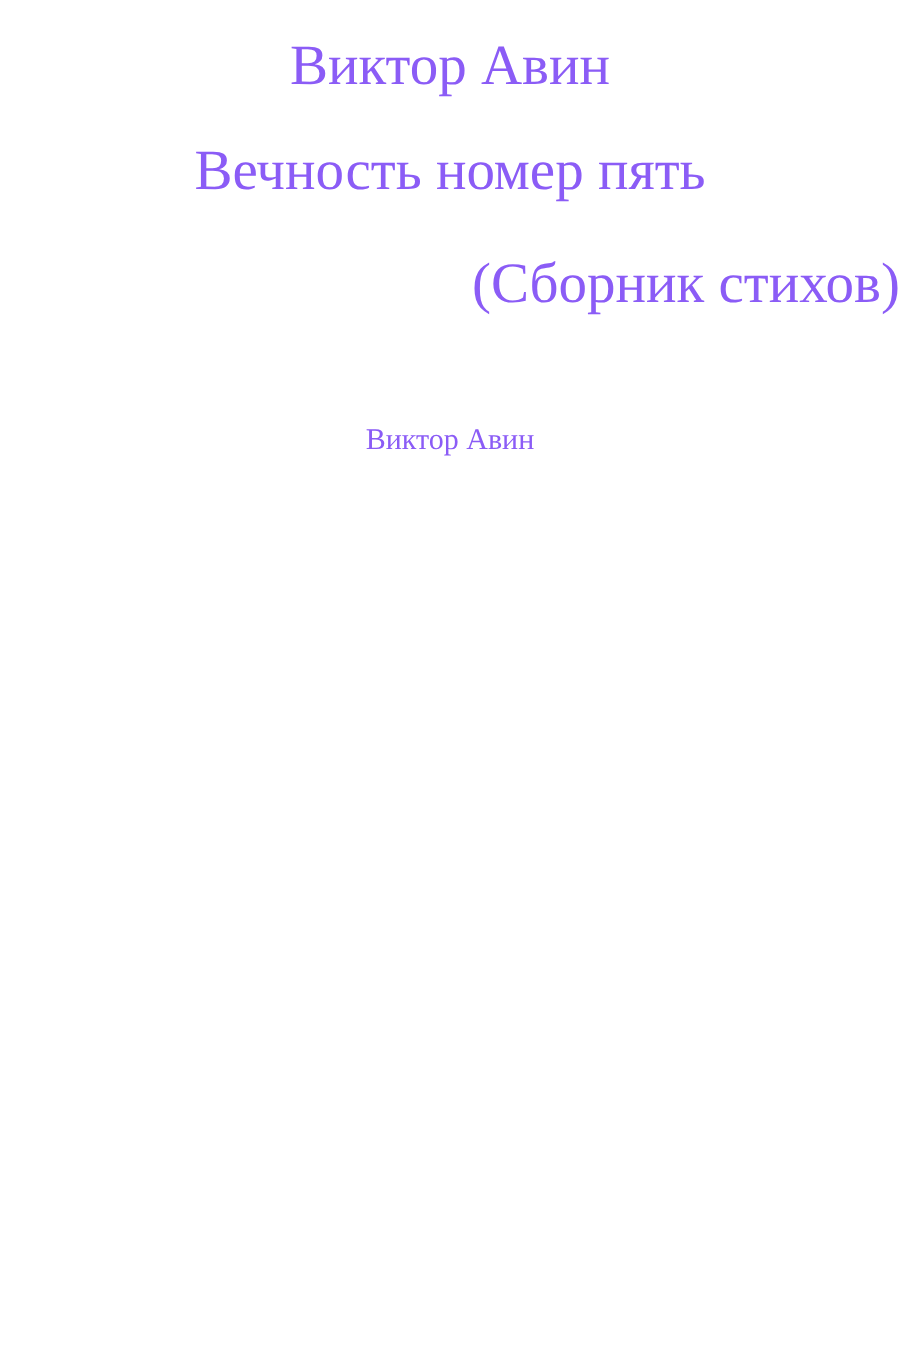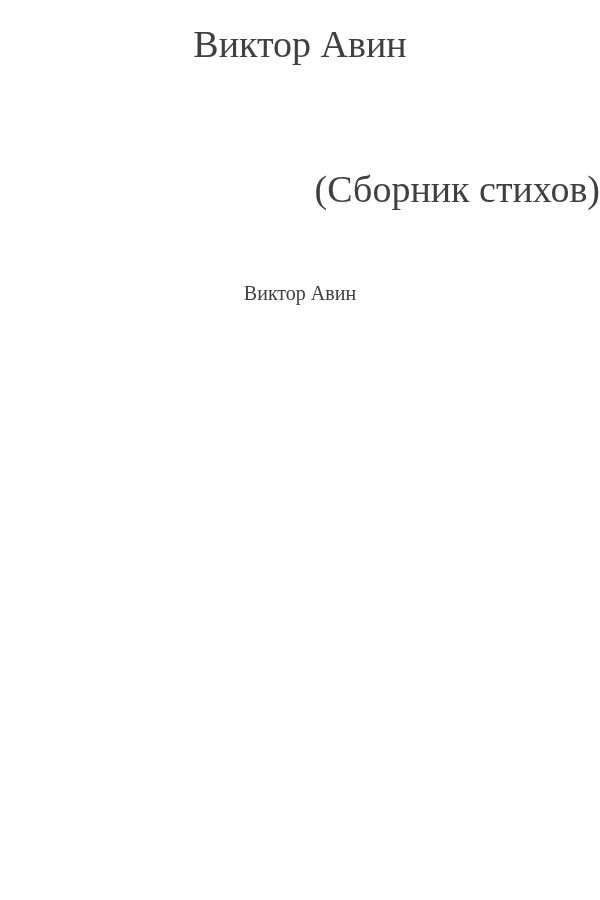--- a/index.html
+++ b/index.html
@@ -7,21 +7,21 @@
     padding: 0;
     background: #ffffff;
   }
   .page {
     position: relative;
     width: 600px;
     height: 900px;
     background: #ffffff;
     overflow: hidden;
     font-family: "Liberation Serif", "DejaVu Serif", serif;
-    color: #404040;
+    color: #8b5cf6;
   }
   .center-line {
     position: absolute;
     left: 0;
     right: 0;
     text-align: center;
     line-height: 1.2;
     white-space: nowrap;
     font-weight: normal;
     margin: 0;
@@ -42,15 +42,16 @@
   .author-small {
     top: 281px;
     font-size: 20px;
   }
 </style>
 </head>
 <body>
 
 <div class="page">
   <h1 class="center-line author-title">Виктор Авин</h1>
+  <h2 class="center-line book-title">Вечность номер пять</h2>
   <h3 class="center-line book-subtitle">(Сборник стихов)</h3>
   <div class="center-line author-small">Виктор Авин</div>
 </div>
 
 </body></html>

